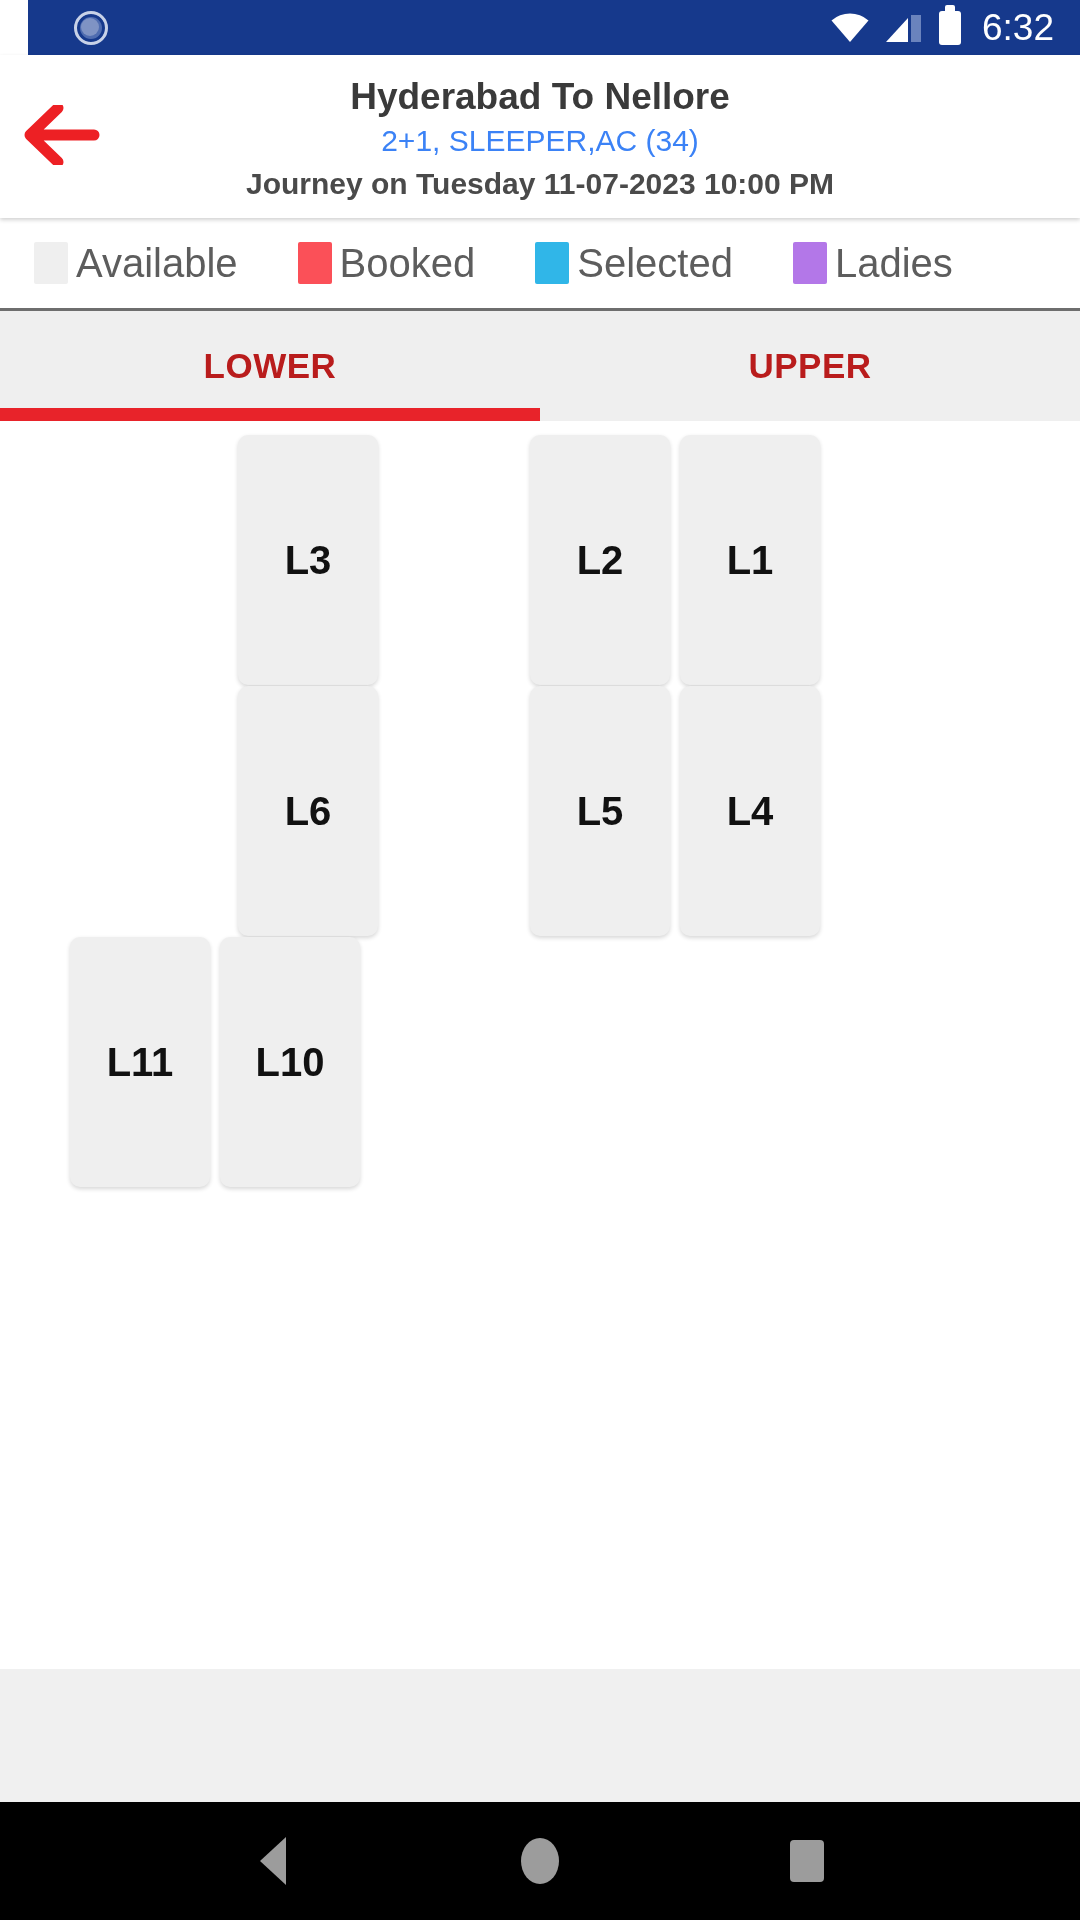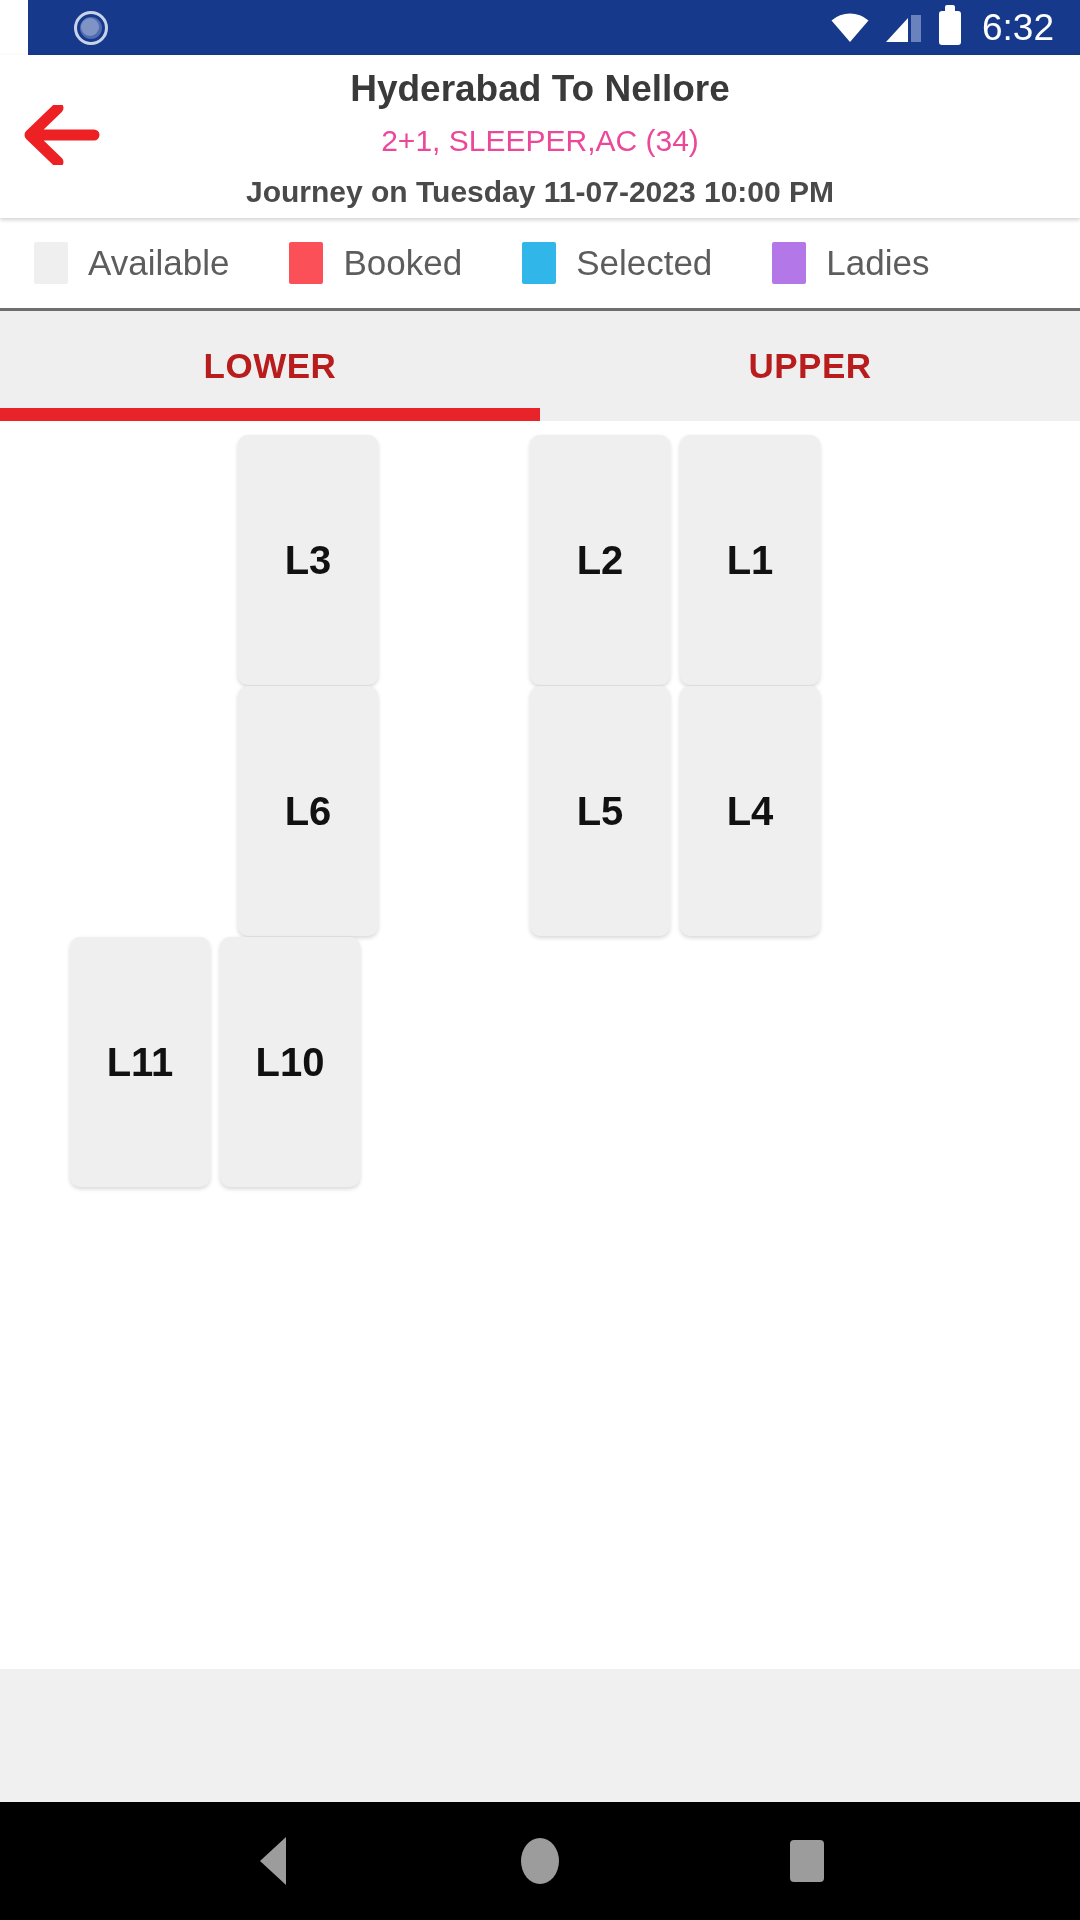--- a/index.html
+++ b/index.html
@@ -75,29 +75,29 @@
     position:absolute; left:14px; top:50%;
     transform:translateY(-50%);
     width:96px; height:96px;
     display:flex; align-items:center; justify-content:center;
     cursor:pointer;
   }
   .header-texts {
     width:100%;
     display:flex; flex-direction:column;
     align-items:center; justify-content:center;
-    gap:10px;
+    gap:2px;
     padding-top:4px;
   }
   .h-title {
     font-size:37px; font-weight:bold; color:#3a3a3a;
     line-height:1.25;
   }
   .h-sub {
-    font-size:30px; font-weight:400; color:#ec4899;
+    font-size:30px; font-weight:400; color:#3b82f6;
     line-height:1.25;
   }
   .h-journey {
     font-size:30px; font-weight:bold; color:#4a4a4a;
     line-height:1.3;
     margin-top:3px;
   }
 
   
   .legend {
@@ -112,22 +112,22 @@
     display:flex; align-items:center;
     margin-right:60px;
   }
   .legend-item:last-child { margin-right:0; }
   .swatch {
     width:34px; height:42px;
     border-radius:2px;
     flex:0 0 auto;
   }
   .legend-label {
-    font-size:35px; color:#5d5d5d; font-weight:400;
-    margin-left:20px;
+    font-size:40px; color:#5d5d5d; font-weight:400;
+    margin-left:8px;
     white-space:nowrap;
   }
 
   
   .tabs {
     flex:0 0 auto;
     height:110px;
     background:#efefef;
     display:flex;
     position:relative;

